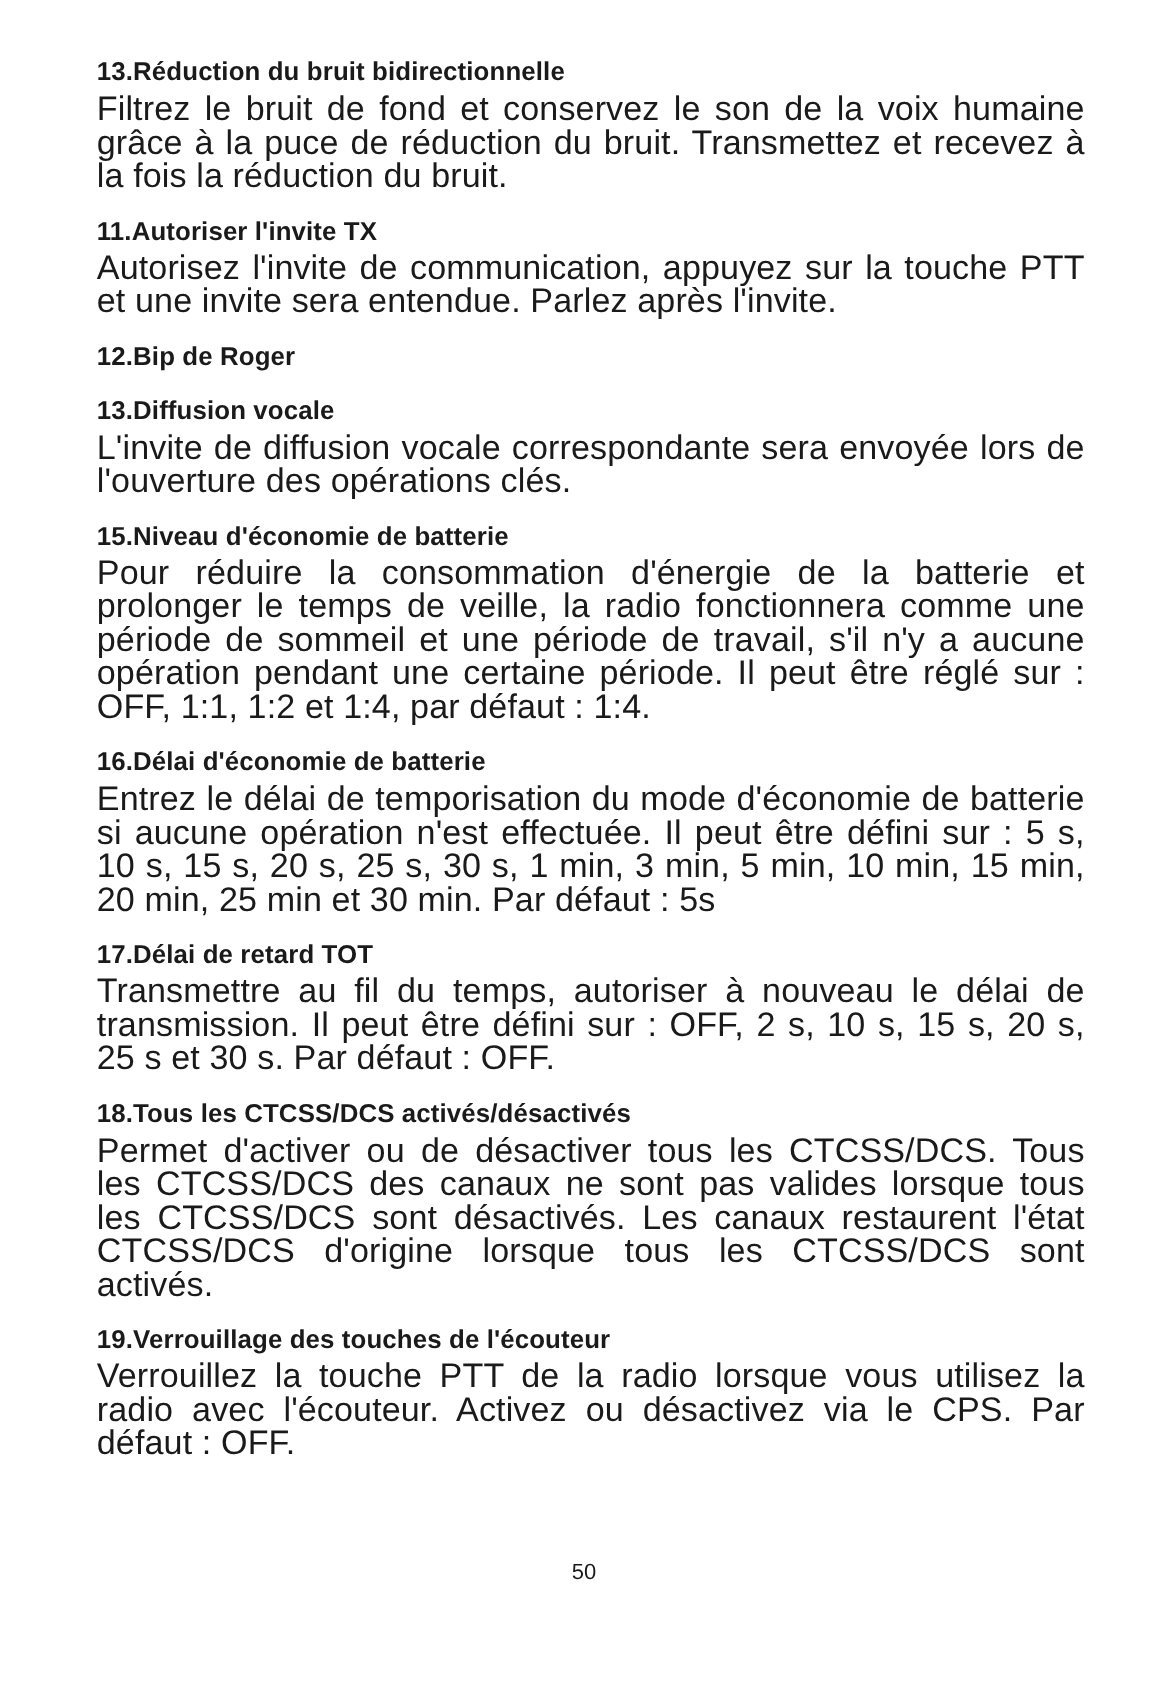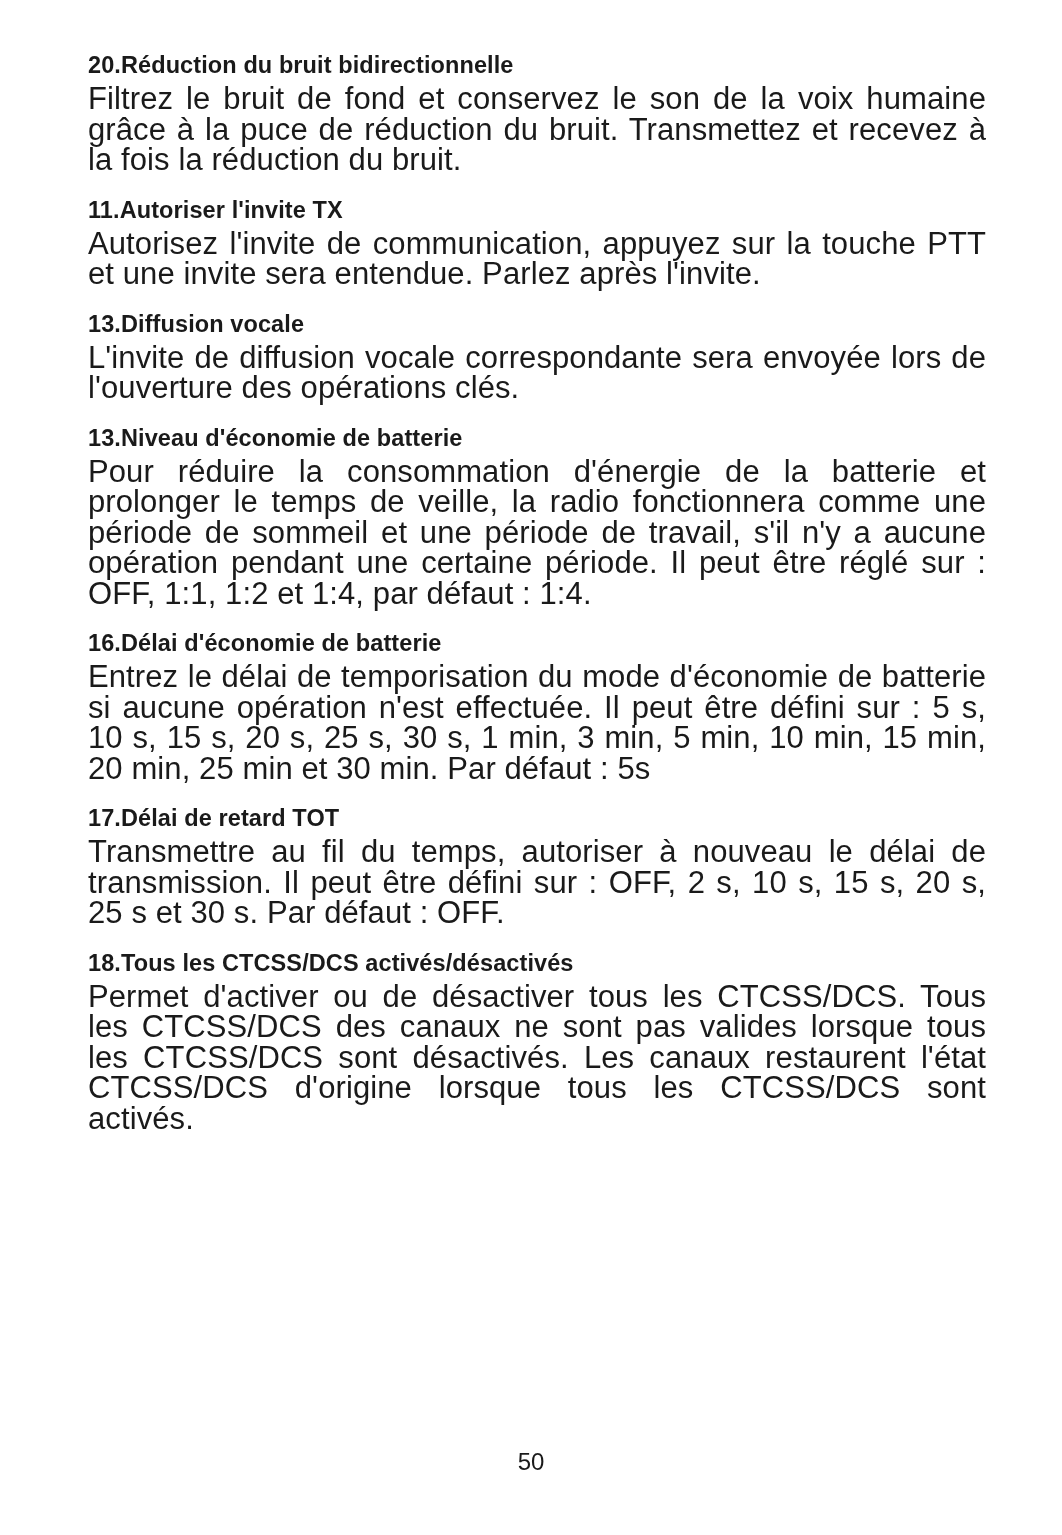--- a/index.html
+++ b/index.html
@@ -35,69 +35,74 @@
     text-align: justify;
     letter-spacing: 0.1px;
     margin: 0;
   }
   
   .sec:nth-of-type(9) { margin-top: 16px; }
   
   .sec:nth-of-type(10) { margin-top: -14px; }
   .page-number {
     position: absolute;
-    top: 1447px;
+    top: 1414px;
     left: 0;
     width: 1062px;
     text-align: center;
-    font-size: 24px;
+    font-size: 20px;
     line-height: 30px;
     color: #1a1a1a;
   }
 </style>
 </head>
 <body>
 
 <div class="page">
 
   <section class="sec">
-    <h2 class="sec-heading">20.Réduction du bruit bidirectionnelle</h2>
+    <h2 class="sec-heading">13.Réduction du bruit bidirectionnelle</h2>
     <p class="sec-body">Filtrez le bruit de fond et conservez le son de la voix humaine grâce à la puce de réduction du bruit. Transmettez et recevez à la fois la réduction du bruit.</p>
   </section>
 
   <section class="sec">
     <h2 class="sec-heading">11.Autoriser l'invite TX</h2>
     <p class="sec-body">Autorisez l'invite de communication, appuyez sur la touche PTT et une invite sera entendue. Parlez après l'invite.</p>
   </section>
 
   <section class="sec">
+    <h2 class="sec-heading">12.Bip de Roger</h2>
   </section>
 
   <section class="sec">
     <h2 class="sec-heading">13.Diffusion vocale</h2>
     <p class="sec-body">L'invite de diffusion vocale correspondante sera envoyée lors de l'ouverture des opérations clés.</p>
   </section>
 
 
   <section class="sec">
-    <h2 class="sec-heading">13.Niveau d'économie de batterie</h2>
+    <h2 class="sec-heading">15.Niveau d'économie de batterie</h2>
     <p class="sec-body">Pour réduire la consommation d'énergie de la batterie et prolonger le temps de veille, la radio fonctionnera comme une période de sommeil et une période de travail, s'il n'y a aucune opération pendant une certaine période. Il peut être réglé sur : OFF, 1:1, 1:2 et 1:4, par défaut : 1:4.</p>
   </section>
 
   <section class="sec">
     <h2 class="sec-heading">16.Délai d'économie de batterie</h2>
     <p class="sec-body">Entrez le délai de temporisation du mode d'économie de batterie si aucune opération n'est effectuée. Il peut être défini sur : 5 s, 10 s, 15 s, 20 s, 25 s, 30 s, 1 min, 3 min, 5 min, 10 min, 15 min, 20 min, 25 min et 30 min. Par défaut : 5s</p>
   </section>
 
   <section class="sec">
     <h2 class="sec-heading">17.Délai de retard TOT</h2>
     <p class="sec-body">Transmettre au fil du temps, autoriser à nouveau le délai de transmission. Il peut être défini sur : OFF, 2 s, 10 s, 15 s, 20 s, 25 s et 30 s. Par défaut : OFF.</p>
   </section>
 
   <section class="sec">
     <h2 class="sec-heading">18.Tous les CTCSS/DCS activés/désactivés</h2>
     <p class="sec-body">Permet d'activer ou de désactiver tous les CTCSS/DCS. Tous les CTCSS/DCS des canaux ne sont pas valides lorsque tous les CTCSS/DCS sont désactivés. Les canaux restaurent l'état CTCSS/DCS d'origine lorsque tous les CTCSS/DCS sont activés.</p>
   </section>
 
+  <section class="sec">
+    <h2 class="sec-heading">19.Verrouillage des touches de l'écouteur</h2>
+    <p class="sec-body">Verrouillez la touche PTT de la radio lorsque vous utilisez la radio avec l'écouteur. Activez ou désactivez via le CPS. Par défaut : OFF.</p>
+  </section>
 
   <div class="page-number">50</div>
 
 </div>
 
 </body></html>

